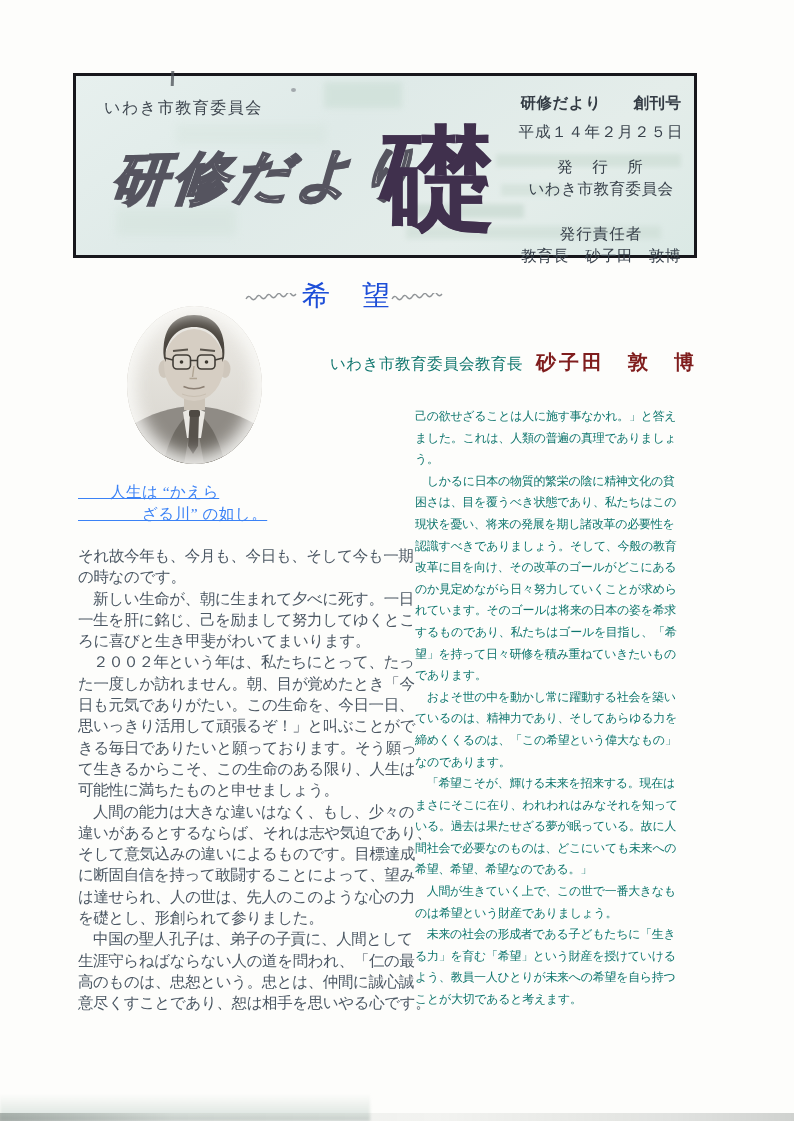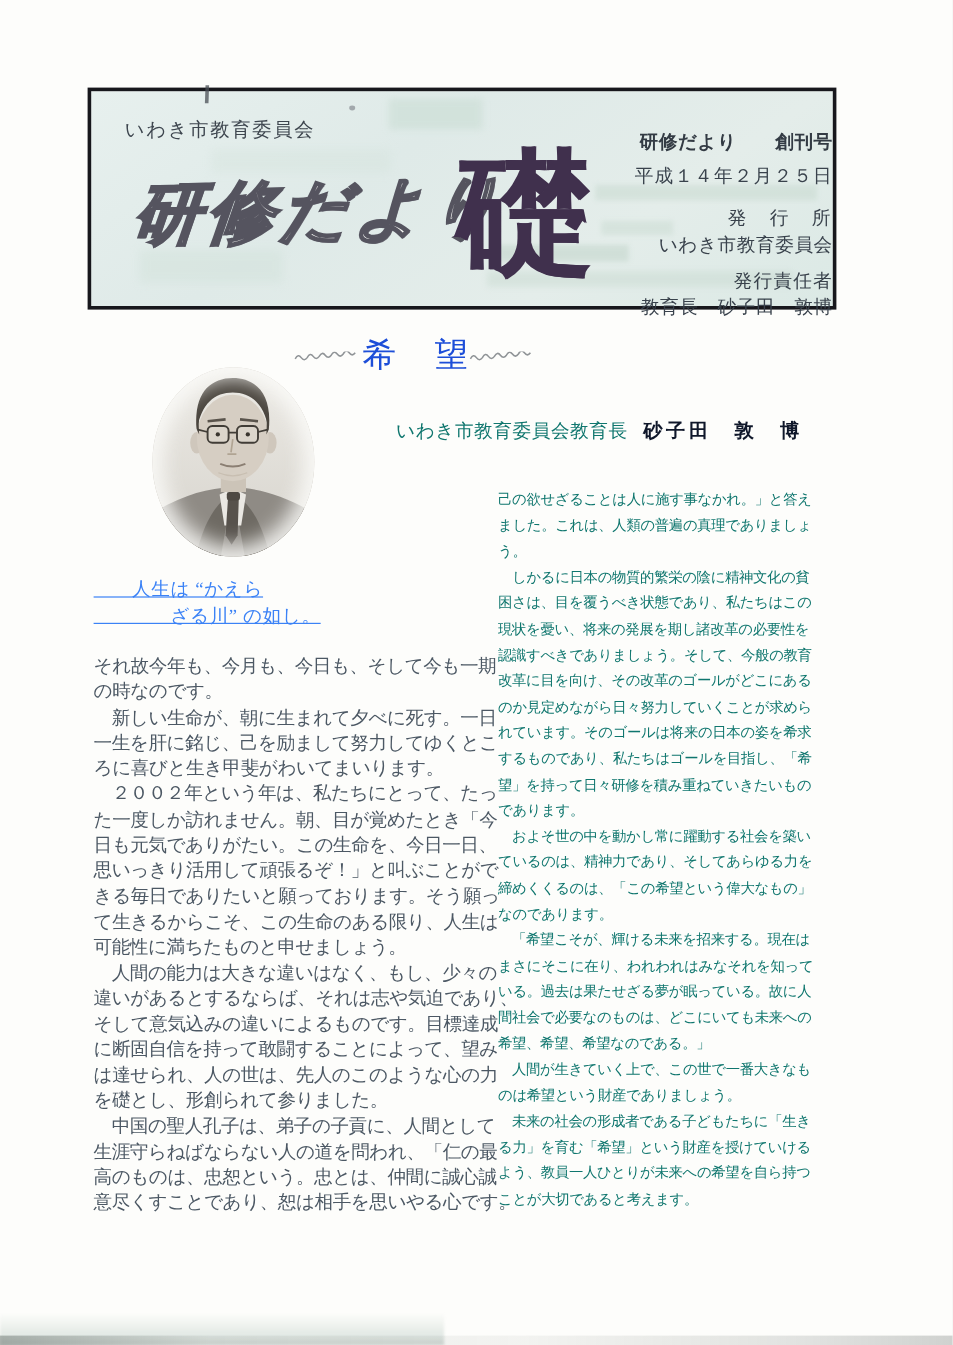--- a/index.html
+++ b/index.html
@@ -32,52 +32,52 @@
     transform:skewX(-7deg) rotate(-1.5deg);
     white-space:nowrap;
   }
   .emblem {
     position:absolute; left:305px; top:47px;
     font-size:113px; line-height:1; font-weight:bold;
     color:#40304d;
     text-shadow:1px 0 0 #40304d;
   }
   .pub-info {
-    position:absolute; left:432px; top:34px; width:186px;
-    text-align:right; color:#39424c; font-size:15.5px; line-height:18px;
+    position:absolute; left:432px; top:18px; width:186px;
+    text-align:center; color:#39424c; font-size:15.5px; line-height:18px;
     white-space:nowrap;
   }
   .pub-info .issue {
     font-family:"Liberation Sans","DejaVu Sans",sans-serif;
     font-weight:600; letter-spacing:0.5px; color:#333b44;
   }
   .pub-info .date { margin-top:11px; letter-spacing:1px; }
   .pub-info .pub-label { margin-top:17px; letter-spacing:2px; }
   .pub-info .pub-name { margin-top:4px; letter-spacing:0.5px; }
-  .pub-info .resp-label { margin-top:12px; letter-spacing:1px; }
+  .pub-info .resp-label { margin-top:27px; letter-spacing:1px; }
   .pub-info .resp-name { margin-top:4px; letter-spacing:0.5px; }
   
   .speck-dash { position:absolute; left:171px; top:71px; width:3px; height:15px;
     background:#4a4f55; opacity:.75; transform:rotate(2deg); }
   .speck-dot { position:absolute; left:291px; top:88px; width:5px; height:4px;
     background:#878c91; border-radius:50%; opacity:.7; }
   
   .article-title {
     position:absolute; left:302px; top:277px;
     font-size:28px; color:#1d4ed8; letter-spacing:2px; white-space:pre;
   }
   .squiggle { position:absolute; top:293px; opacity:.85; }
   .squiggle.left { left:245px; }
   .squiggle.right { left:391px; }
   .author-line {
     position:absolute; left:330px; top:349px;
     display:flex; align-items:baseline; gap:13px; white-space:nowrap;
   }
   .author-title { font-size:15.5px; color:#0f766e; letter-spacing:0.5px; }
-  .author-name { font-size:16px; font-weight:bold; color:#0f172a; letter-spacing:3px; }
+  .author-name { font-size:20px; font-weight:bold; color:#7f1d1d; letter-spacing:3px; }
   
   .photo {
     position:absolute; left:127px; top:306px; width:135px; height:158px;
     border-radius:50%; overflow:hidden; background:#dedbd5;
   }
   .photo::after {
     content:""; position:absolute; inset:0; border-radius:50%;
     box-shadow:inset 0 0 16px 9px rgba(251,251,249,.85);
   }
   

